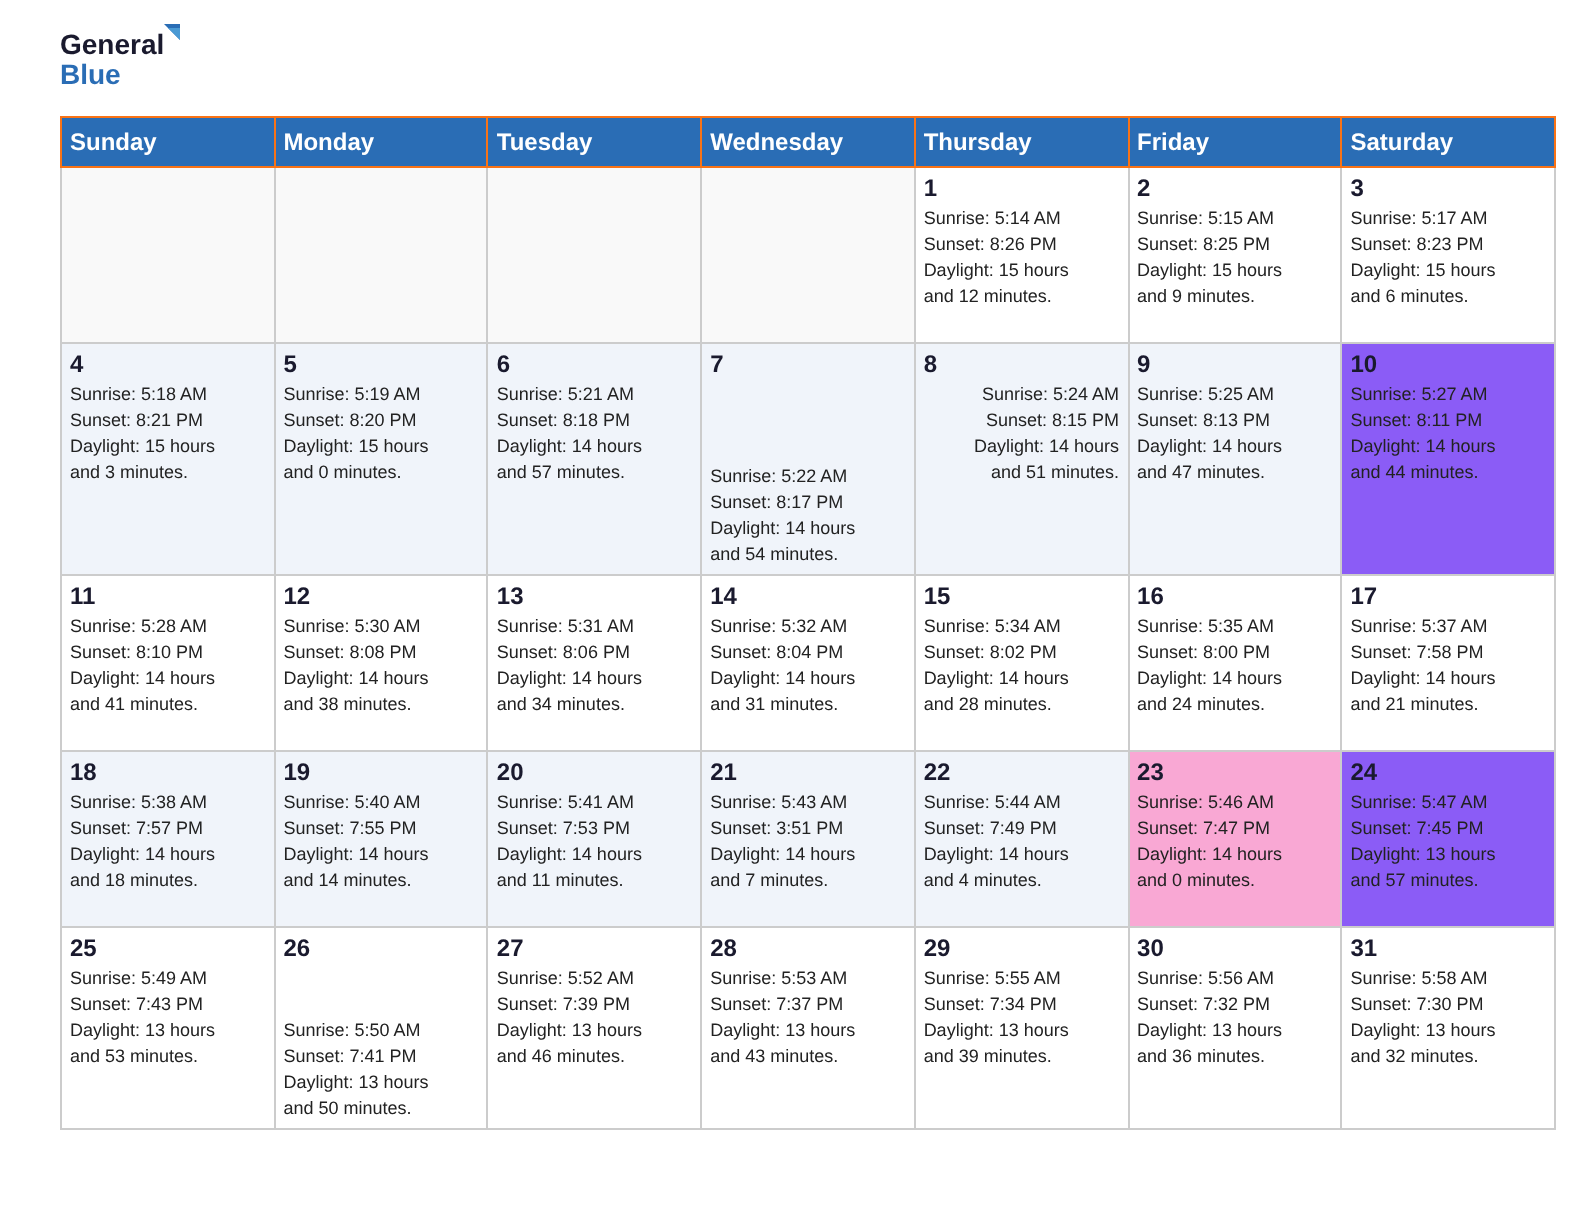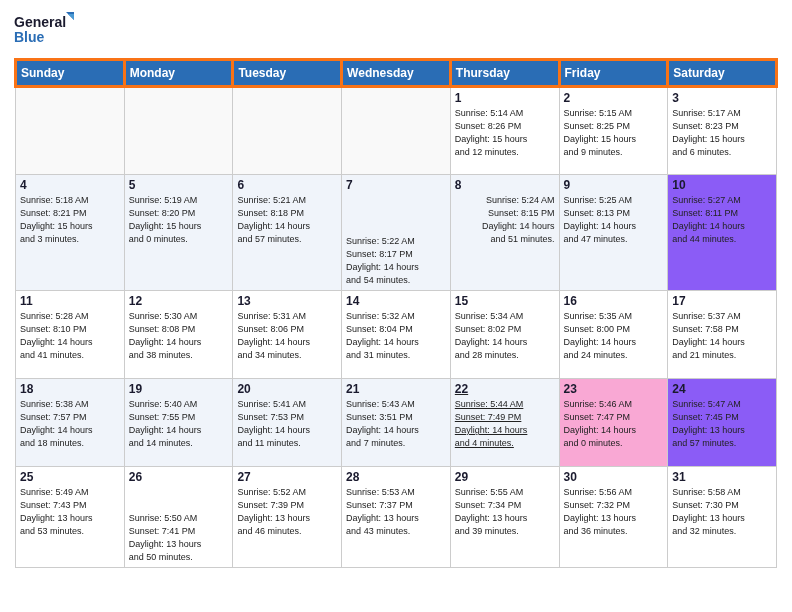--- a/index.html
+++ b/index.html
@@ -5,21 +5,21 @@
     * { box-sizing: border-box; margin: 0; padding: 0; }
     body {
       font-family: Arial, sans-serif;
       background: #fff;
       width: 792px;
       height: 612px;
       overflow: hidden;
     }
     .container {
       width: 792px;
-      padding: 10px 14px 8px 14px;
+      padding: 10px 14px 8px 30px;
     }
     .header {
       display: flex;
       justify-content: space-between;
       align-items: flex-start;
       margin-bottom: 8px;
     }
     .logo {
       display: flex;
       align-items: center;
@@ -44,21 +44,21 @@
       border-collapse: collapse;
       table-layout: fixed;
     }
     .calendar th {
       background-color: #2a6db5;
       color: #fff;
       font-size: 12px;
       font-weight: bold;
       padding: 5px 4px;
       text-align: left;
-      border: 3px solid #f97316;
+      border: 1px solid #f97316;
     }
     .calendar td {
       border: 1px solid #ccc;
       vertical-align: top;
       padding: 3px 4px;
       font-size: 9.5px;
       color: #222;
       height: 88px;
       background: #fff;
     }
@@ -264,21 +264,21 @@
 Daylight: 14 hours
 and 11 minutes.</div>
           </td>
           <td style="background: rgb(240, 244, 250);">
             <span class="day-num">21</span>
             <div class="day-info" style="white-space: pre-line;">Sunrise: 5:43 AM
 Sunset: 3:51 PM
 Daylight: 14 hours
 and 7 minutes.</div>
           </td>
-          <td style="background: rgb(240, 244, 250); text-decoration: underline;">
+          <td style="background: rgb(240, 244, 250);">
             <span class="day-num">22</span>
             <div class="day-info" style="white-space: pre-line;">Sunrise: 5:44 AM
 Sunset: 7:49 PM
 Daylight: 14 hours
 and 4 minutes.</div>
           </td>
           <td style="background: #f9a8d4;">
             <span class="day-num">23</span>
             <div class="day-info" style="white-space: pre-line;">Sunrise: 5:46 AM
 Sunset: 7:47 PM

